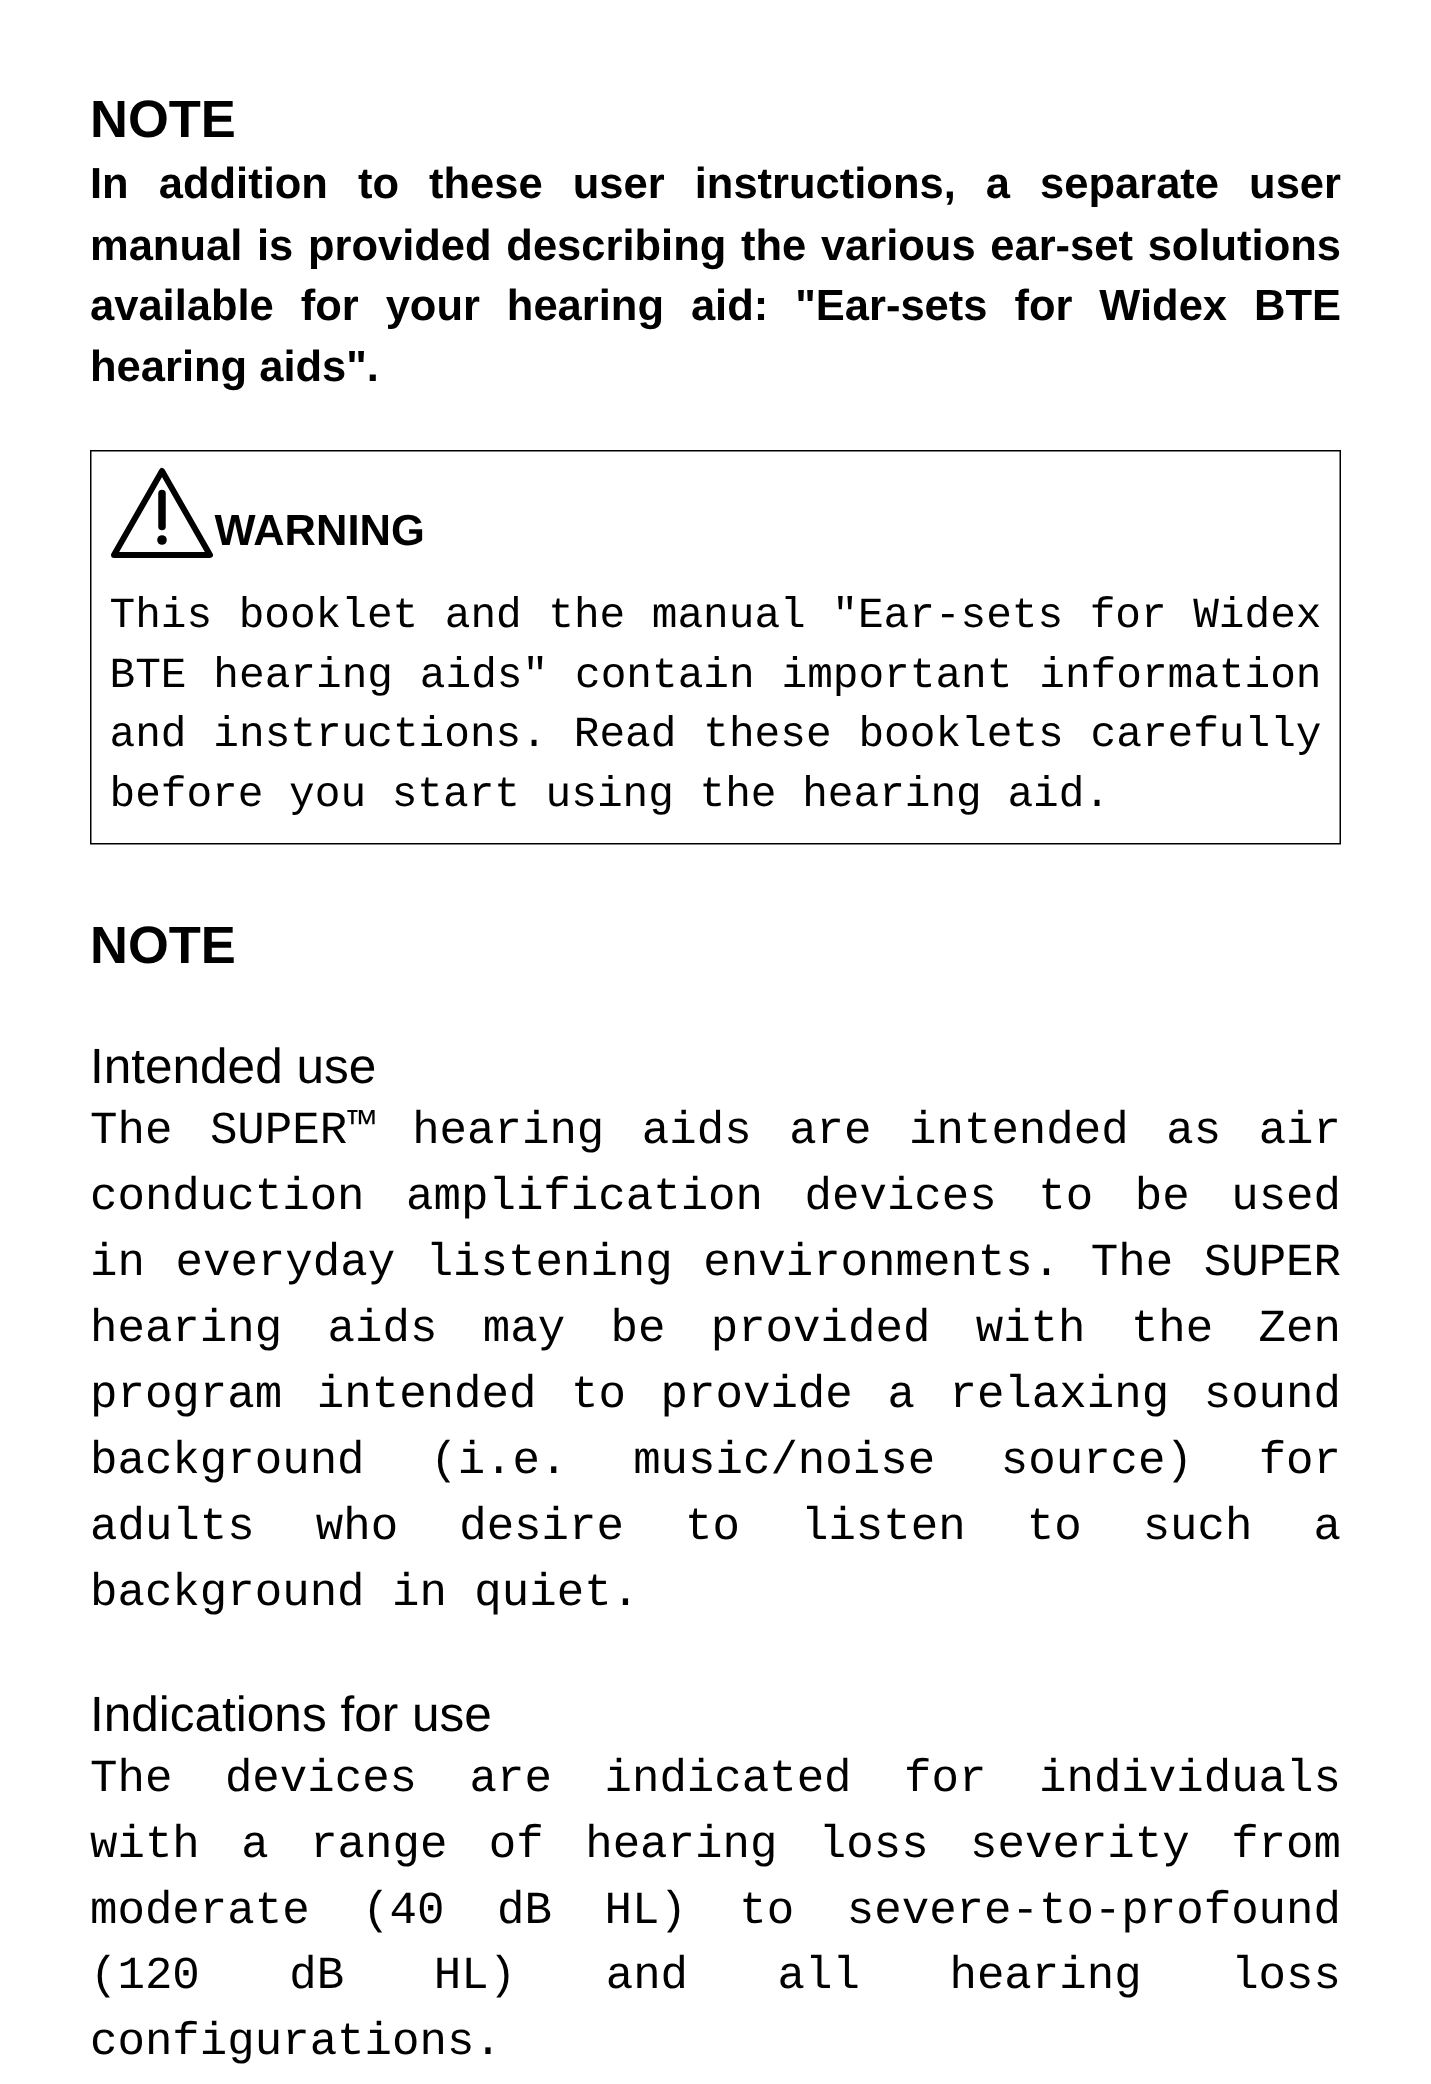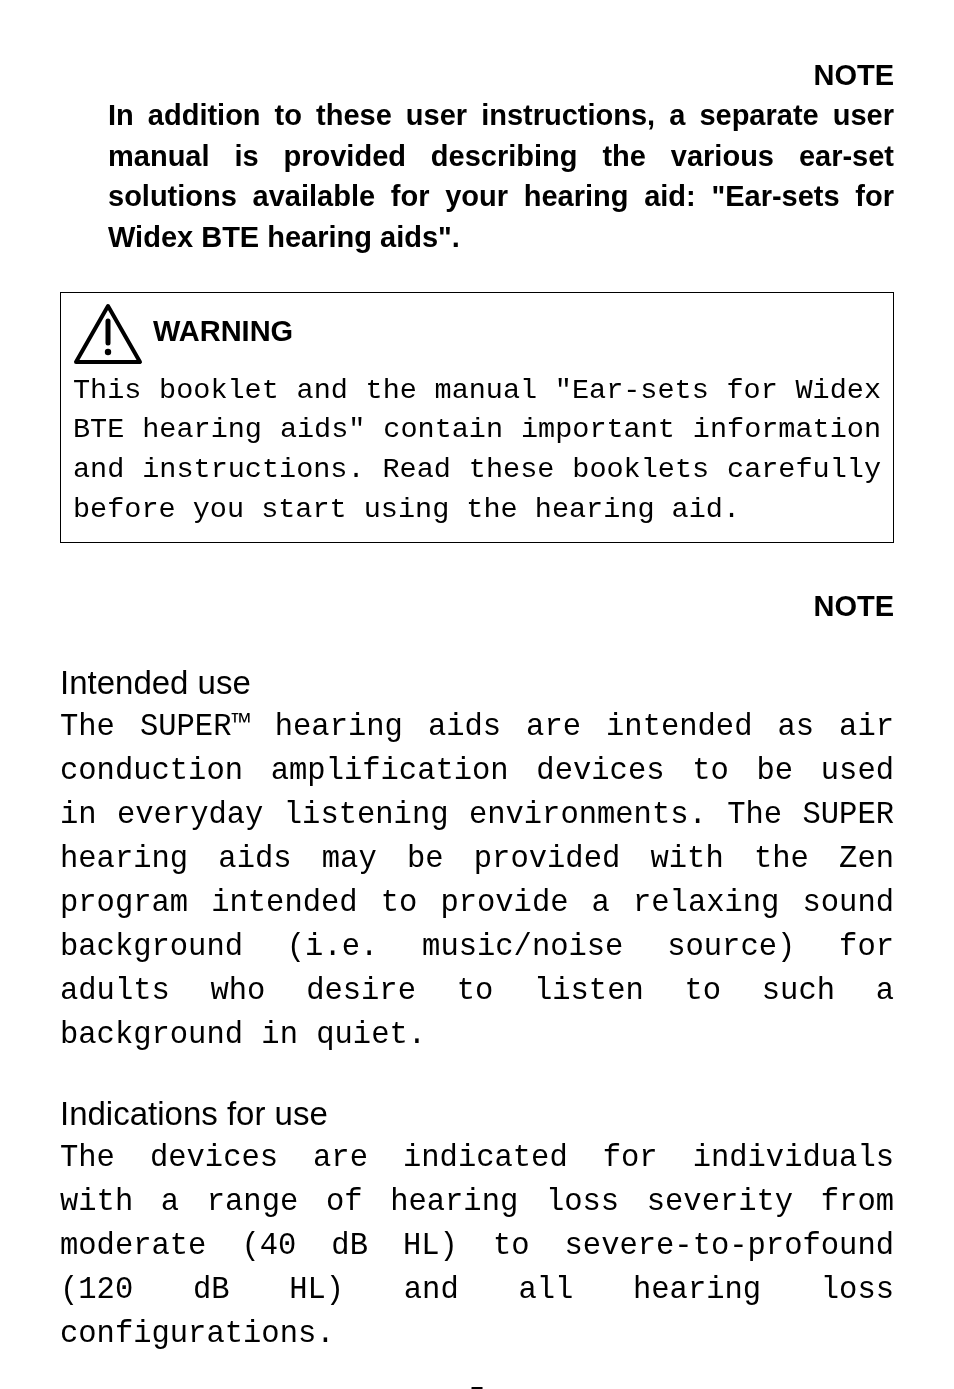--- a/index.html
+++ b/index.html
@@ -6,42 +6,39 @@
     html, body { width: 954px; height: 1389px; background: #fff; }
     body {
       font-family: Arial, Helvetica, sans-serif;
       color: #000;
       padding: 56px 60px 40px 60px;
       display: flex;
       flex-direction: column;
     }
     .note-title {
       font-weight: 700;
-      font-size: 29px;
+      font-size: 35px;
       line-height: 1.35;
-      text-align: right;
     }
     .note-body {
       font-weight: 700;
       font-size: 29px;
       line-height: 1.4;
       text-align: justify;
       text-justify: inter-word;
-      margin-left: 48px;
     }
     .warning-box {
       border: 1.5px solid #000;
       margin-top: 34px;
       padding: 10px 12px 12px 12px;
     }
     .warning-head {
       display: flex;
-      align-items: center;
-      gap: 10px;
-      margin-bottom: 6px;
+      align-items: flex-end;
+      margin-bottom: 18px;
     }
     .warning-head .icon {
       display: inline-flex;
     }
     .warning-title {
       font-weight: 700;
       font-size: 29px;
       line-height: 1;
       padding-bottom: 4px;
     }

